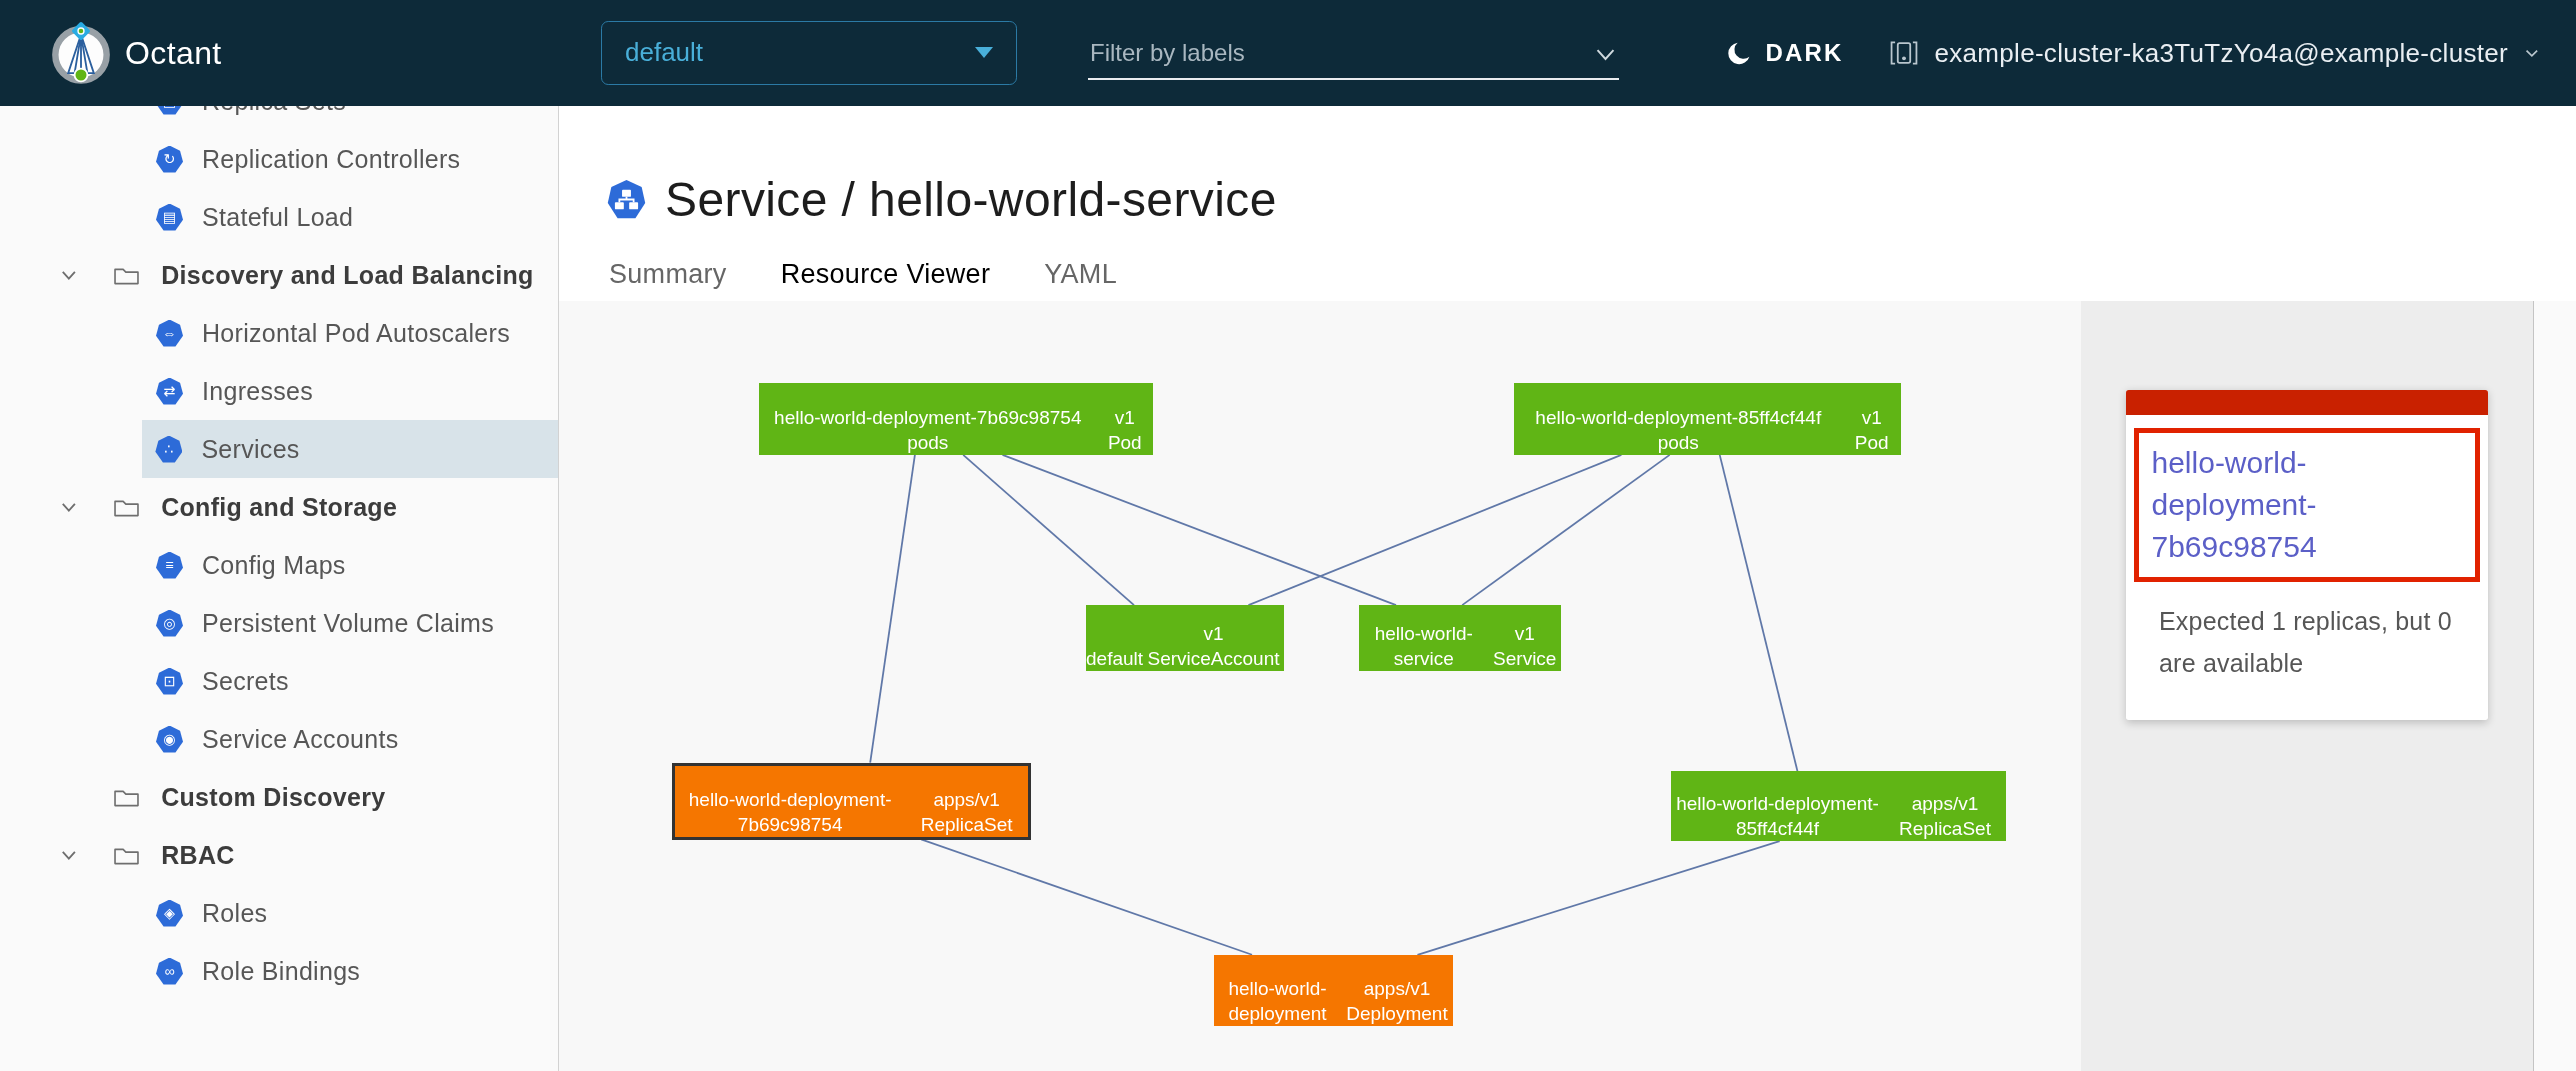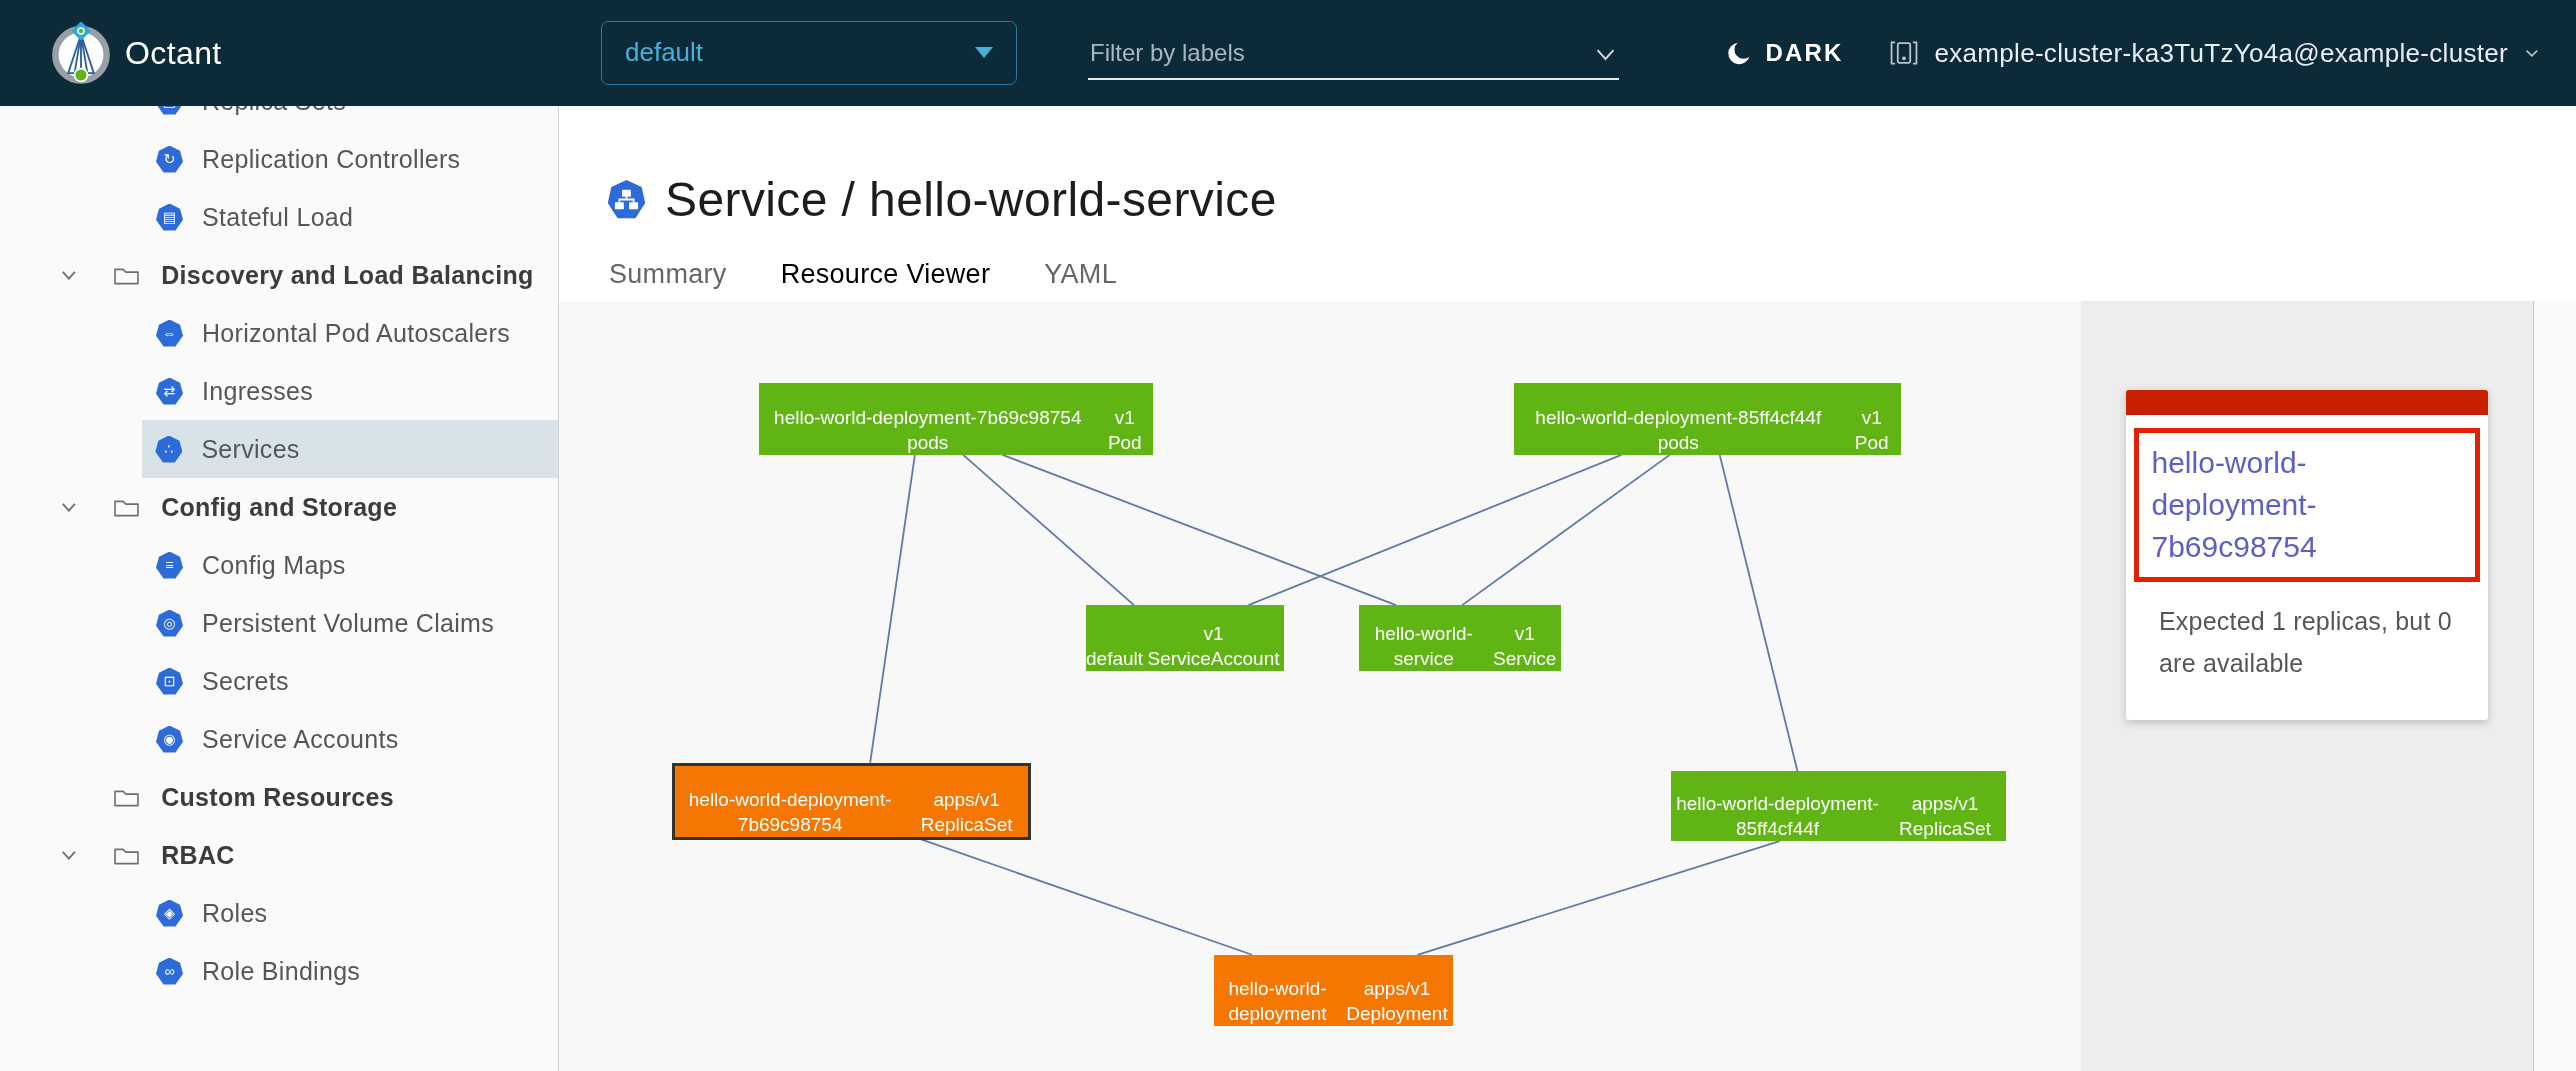--- a/index.html
+++ b/index.html
@@ -168,21 +168,21 @@
           </span>
           <span class="lbl">Service Accounts</span>
         </div>
         <div class="nav-row group">
           <span class="chev hid"><svg width="19.7" height="19.7" viewBox="0 0 26 26">
               <polyline points="5,9 13,18 21,9" fill="none" stroke="#6e6e6e" stroke-width="2.4"></polyline>
             </svg></span>
           <span class="folder"><svg width="27" height="25" viewBox="0 0 40 34">
               <path d="M3 8 V29 H37 V12 H19 L15 8 Z" fill="none" stroke="#6e6e6e" stroke-width="2.4" stroke-linejoin="round"></path>
             </svg></span>
-          <span class="lbl glbl">Custom Resources</span>
+          <span class="lbl glbl">Custom Discovery</span>
         </div>
         <div class="nav-row group">
           <span class="chev"><svg width="19.7" height="19.7" viewBox="0 0 26 26">
               <polyline points="5,9 13,18 21,9" fill="none" stroke="#6e6e6e" stroke-width="2.4"></polyline>
             </svg></span>
           <span class="folder"><svg width="27" height="25" viewBox="0 0 40 34">
               <path d="M3 8 V29 H37 V12 H19 L15 8 Z" fill="none" stroke="#6e6e6e" stroke-width="2.4" stroke-linejoin="round"></path>
             </svg></span>
           <span class="lbl glbl">RBAC</span>
         </div>

